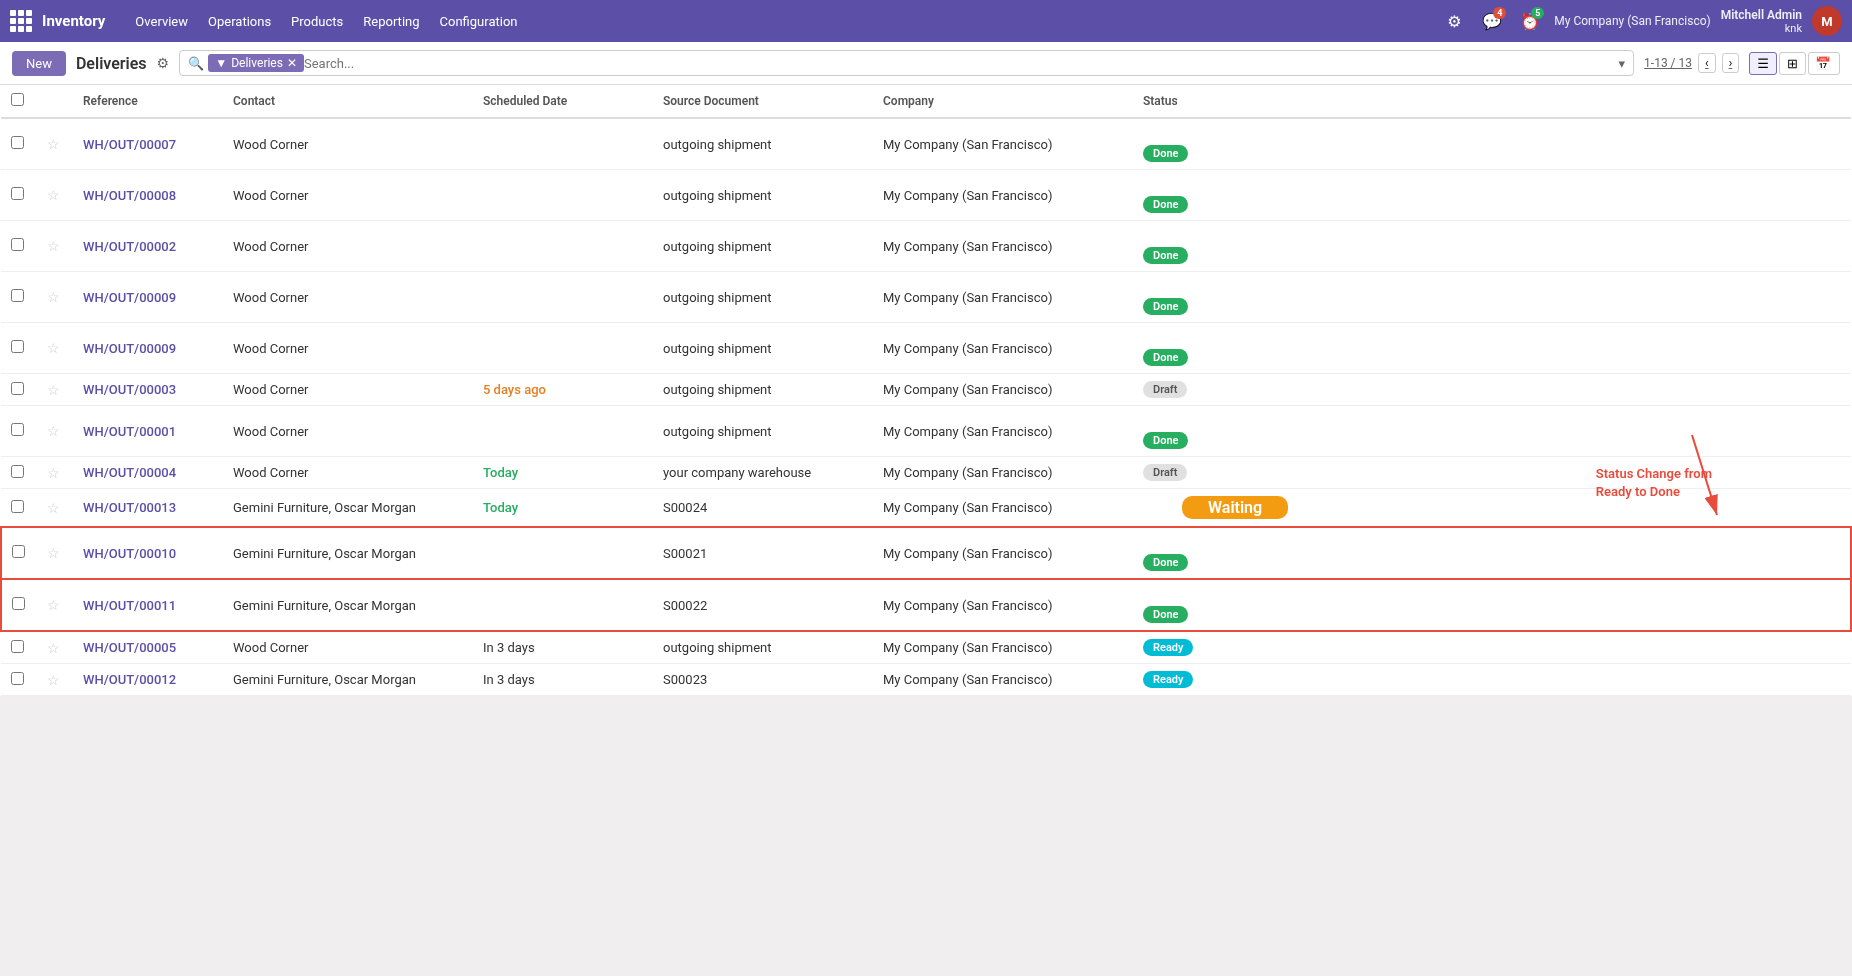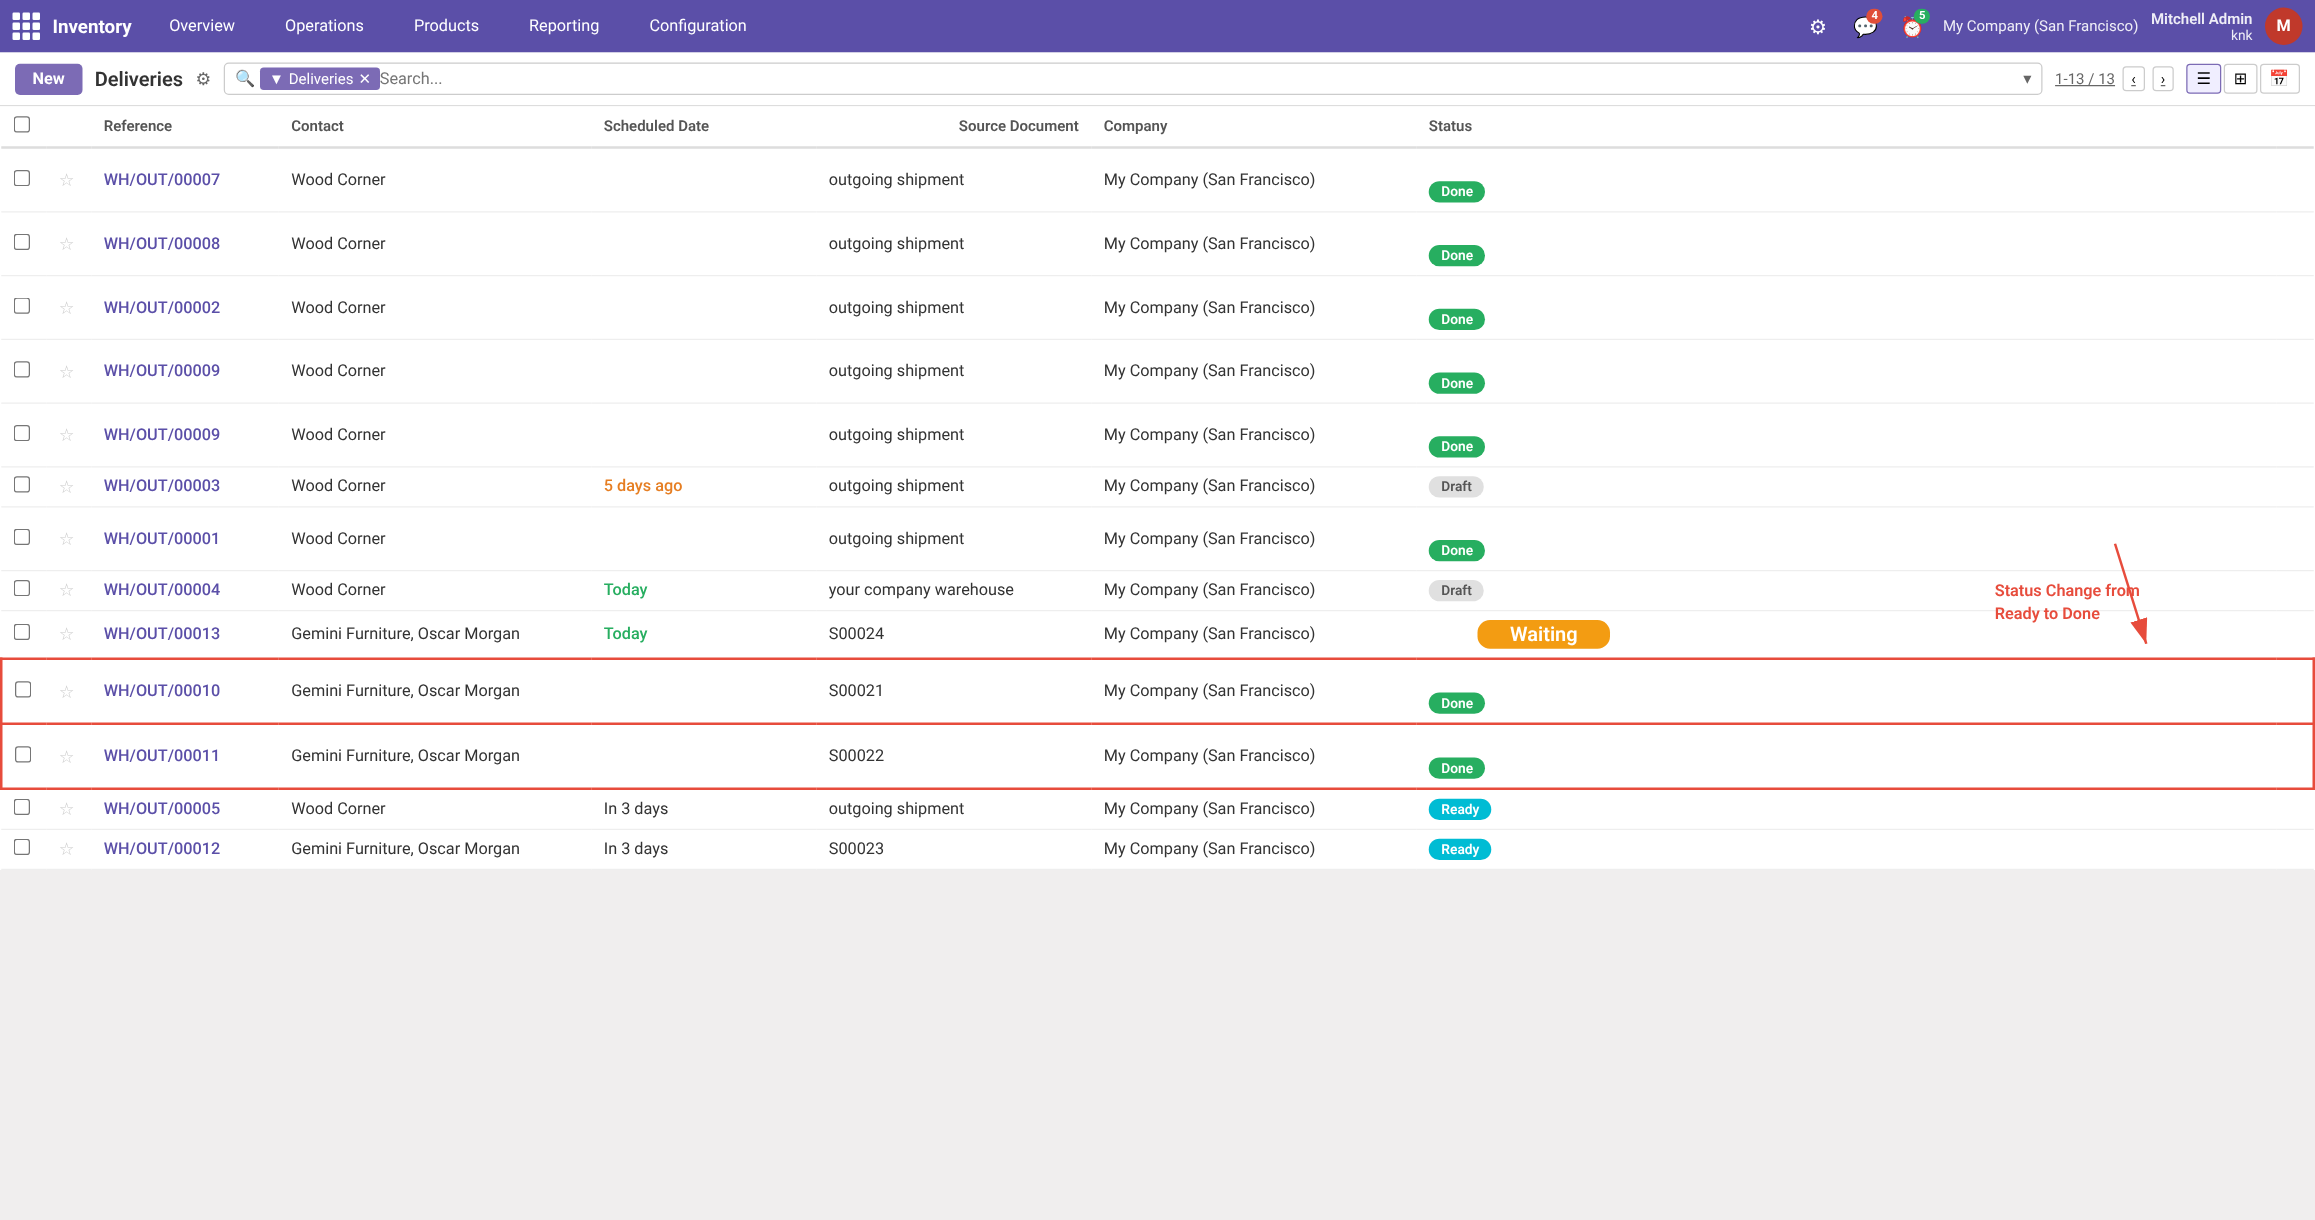--- a/index.html
+++ b/index.html
@@ -26,21 +26,21 @@
       background: white;
       border-radius: 1px;
     }
     .topnav-brand {
       font-weight: 700;
       font-size: 15px;
       margin-right: 20px;
     }
     .topnav-menu {
       display: flex;
-      gap: 20px;
+      gap: 0;
       flex: 1;
     }
     .topnav-menu-item {
       padding: 4px 10px;
       border-radius: 4px;
       cursor: pointer;
       font-size: 13px;
     }
     .topnav-right {
       display: flex;
@@ -98,21 +98,21 @@
       gap: 10px;
       border-bottom: 1px solid #ddd;
     }
     .btn-new {
       background: #7c6bb5;
       color: white;
       border: none;
       border-radius: 4px;
       padding: 5px 14px;
       font-size: 13px;
-      font-weight: 700;
+      font-weight: 400;
       cursor: pointer;
     }
     .page-title {
       font-size: 16px;
       font-weight: 600;
       color: #333;
     }
     .gear-icon { cursor: pointer; color: #666; font-size: 14px; }
     .search-bar {
       flex: 1;
@@ -276,21 +276,21 @@
       top: 340px;
       right: 100px;
       pointer-events: none;
     }
 
     .th-checkbox { width: 36px; }
     .th-star { width: 36px; }
     .th-ref { width: 150px; }
     .th-contact { width: 250px; }
     .th-date { width: 180px; }
-    .th-source { width: 220px; text-align: right; }
+    .th-source { width: 220px; }
     .th-company { width: 260px; }
     .th-status { }
     .th-extra { width: 30px; }
 
     .reference-link { color: #5b4fa8; font-weight: 500; cursor: pointer; }
 
     .search-icon { color: #999; margin-right: 4px; }
     .dropdown-icon { color: #666; margin-left: 4px; cursor: pointer; }
   </style>
 </head>

